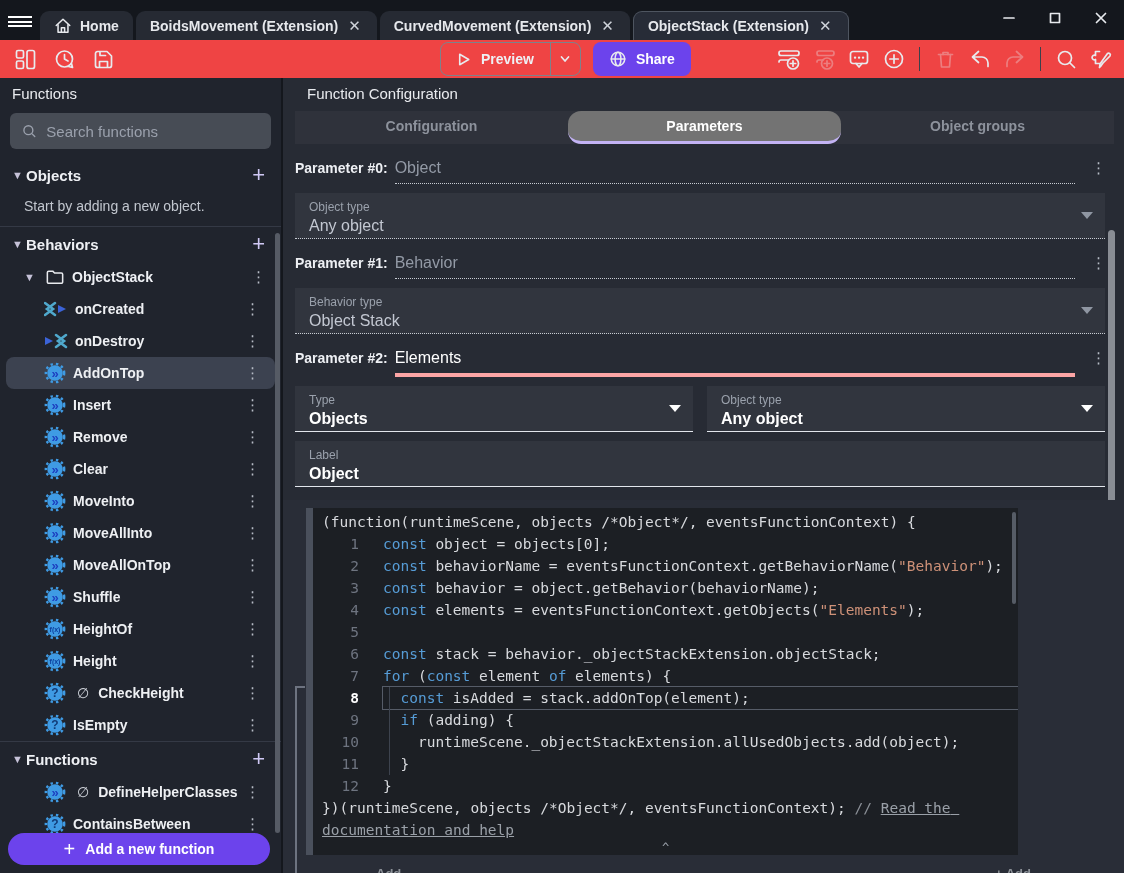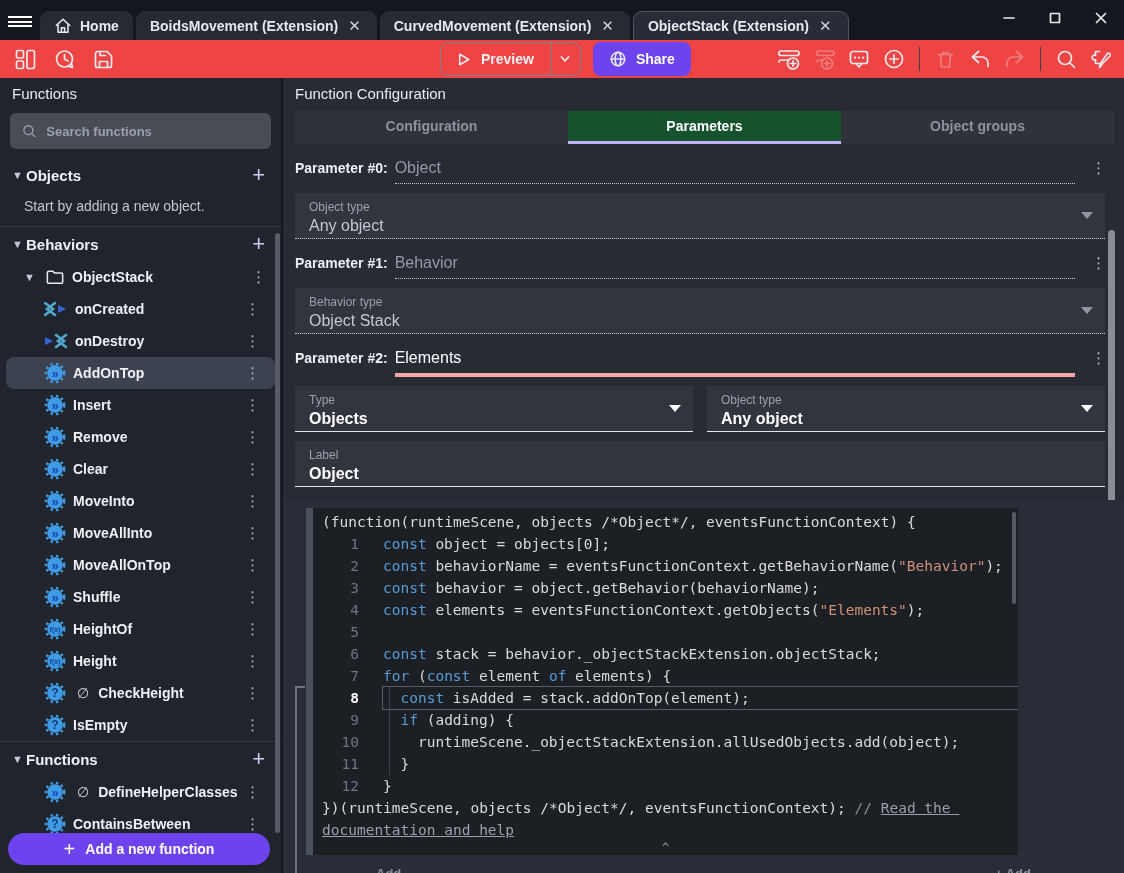--- a/index.html
+++ b/index.html
@@ -37,22 +37,22 @@
 
   
   .content { display:flex; height:795px; }
   .sidebar { width:283px; background:#20242d; border-right:2px solid #14171d; position:relative; overflow:hidden; }
   .main { flex:1; background:#272b34; display:flex; flex-direction:column; position:relative; }
 
   
   .panel-title { height:30px; display:flex; align-items:center; padding-left:12px; font-size:15px; color:#e9ebef; }
   .searchwrap { margin:5px 10px 9px 10px; height:36px; background:#474c55; border-radius:6px;
                 display:flex; align-items:center; gap:10px; padding:0 12px; }
-  .searchwrap input { background:transparent; border:none; outline:none; color:#e9ebef; font-size:13px; width:100%;
-                      font-family:"Liberation Sans",sans-serif;font-weight:bold; }
+  .searchwrap input { background:transparent; border:none; outline:none; color:#e9ebef; font-size:15px; width:100%;
+                      font-family:"Liberation Sans",sans-serif; }
   .searchwrap input::placeholder { color:#9ba1ad; }
   .sec-head { height:34px; display:flex; align-items:center; padding:0 10px 0 12px; }
   .sec-caret { font-size:11px; color:#c6c2d8; width:14px; }
   .sec-label { font-size:15px; font-weight:bold; flex:1; }
   .sec-plus { font-size:22px; color:#cfc8f4; font-weight:normal; padding:0 6px; }
   .empty-note { padding:6px 12px 12px 24px; font-size:14px; color:#c2c7cf; }
   .divider { border-top:1px solid #343945; margin:0; }
   .tree-group { height:32px; display:flex; align-items:center; padding:0 16px 0 24px; gap:8px; }
   .tree-group .lbl { font-size:14px; font-weight:bold; flex:1; }
   .kebab { color:#b6bcc6; font-size:15px; letter-spacing:0; width:14px; text-align:center; }
@@ -61,25 +61,25 @@
   .side-label { font-size:14px; font-weight:bold; flex:1; color:#eef0f3; }
   .fn-icon { width:22px; height:22px; flex:none; }
   .lf-icon { width:24px; height:16px; flex:none; }
   .private-glyph { color:#cfd3da; font-size:14px; margin:0 2px 0 4px; }
   .addfn { position:absolute; left:8px; right:11px; bottom:8px; height:32px; border-radius:18px; background:#6c43ec;
            display:flex; align-items:center; justify-content:center; gap:10px; color:#fff; font-size:14px; font-weight:bold; }
   .addfn .plus { font-size:20px; font-weight:normal; }
   .side-scroll { position:absolute; right:1px; top:155px; width:5px; height:600px; background:#565b65; border-radius:3px; }
 
   
-  .main-header { height:30px; display:flex; align-items:center; padding-left:12px; font-size:15px; color:#e9ebef; }
+  .main-header { height:30px; display:flex; align-items:center; padding-left:24px; font-size:15px; color:#e9ebef; }
   .tabsrow { display:flex; margin:3px 10px 0 12px; background:#2f323b; }
   .mtab { flex:1; height:33px; display:flex; align-items:center; justify-content:center;
           font-size:14px; font-weight:bold; color:#8d929c; border-bottom:3px solid transparent; }
-  .mtab.active { background:#14532d; color:#fff; border-bottom:3px solid #c3b3f4; }
+  .mtab.active { background:#737373; color:#fff; border-bottom:3px solid #c3b3f4;border-radius:13px; }
 
   
   .params { padding:0 19px 0 12px; }
   .param-row { display:flex; align-items:baseline; margin-top:15px; }
   .param-label { font-size:14px; font-weight:bold; white-space:nowrap; padding-right:7px; }
   .param-name { flex:1; font-size:16px; padding-bottom:6px; margin-right:16px; }
   .param-name.ghost { color:#939aa6; border-bottom:1px dotted #c8cdd4; }
   .param-name.live { color:#fff; border-bottom:4px solid #fca5a5; }
   .fieldrow { display:flex; gap:14px; margin-top:9px; }
   .selfield { background:#31353e; height:46px; position:relative; padding:7px 30px 0 14px; flex:1; }

